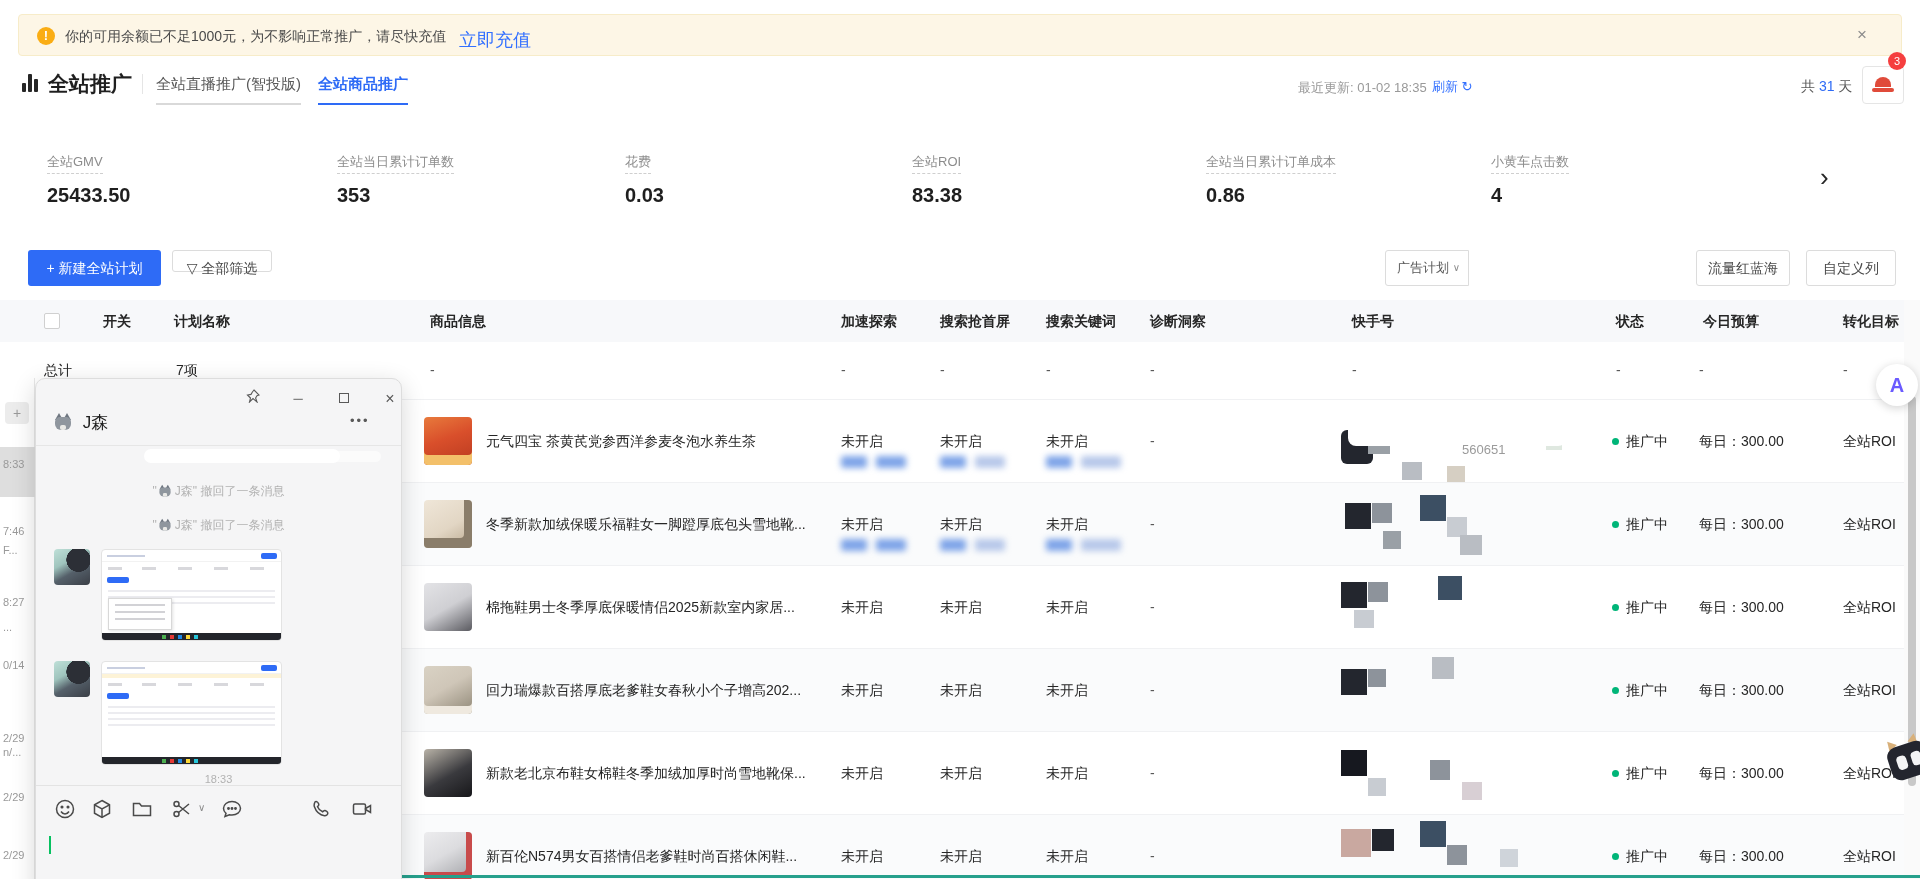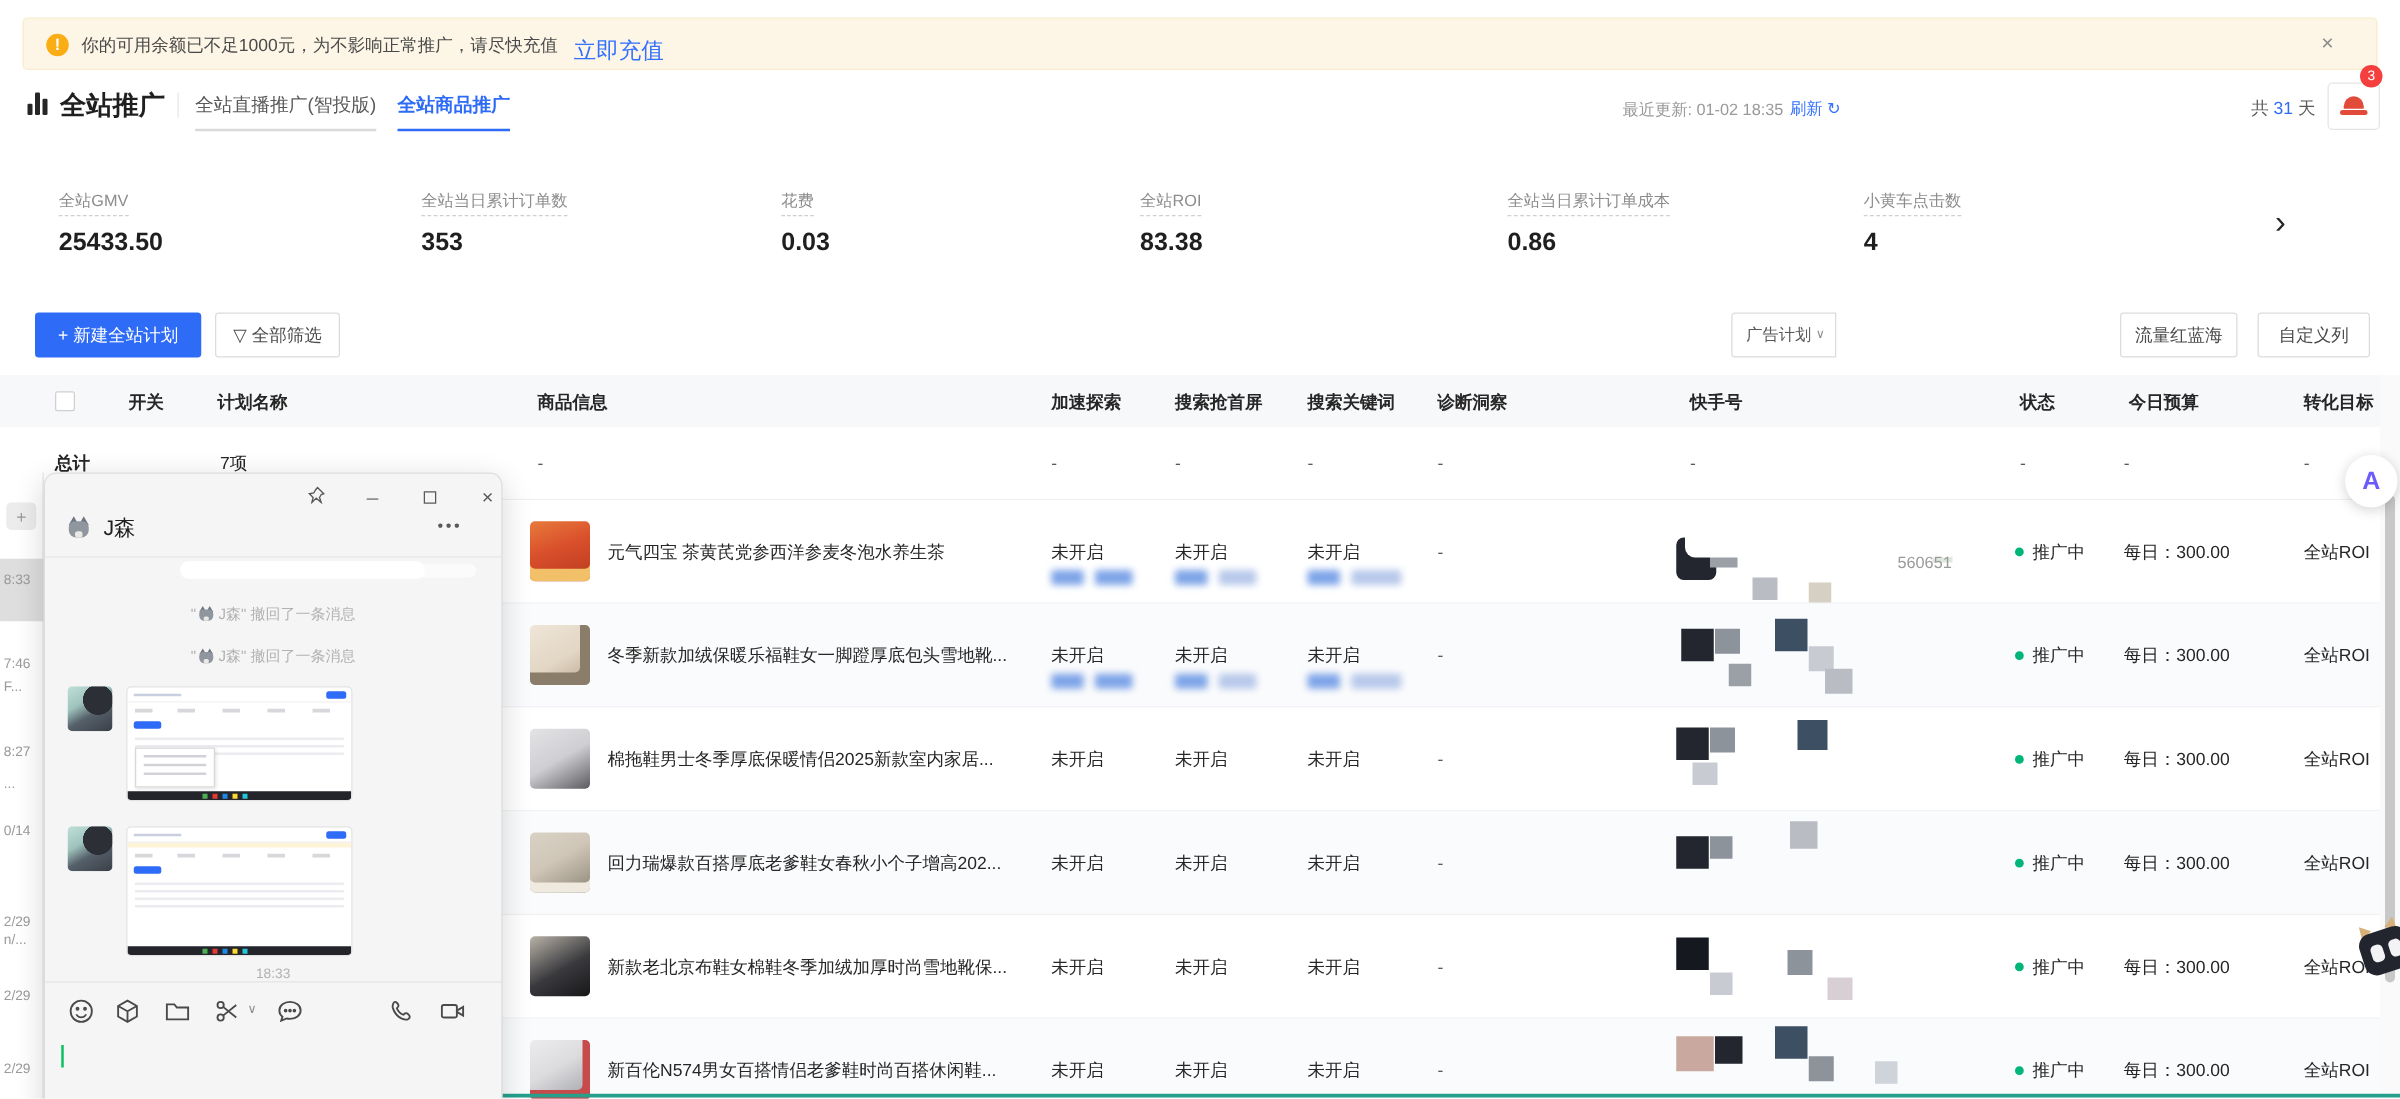--- a/index.html
+++ b/index.html
@@ -50,21 +50,21 @@
 
   
   .stat { position:absolute; top:152px; }
   .stat .lbl { font-size:13px; color:#8c8c8c; border-bottom:1px dashed #cfcfcf; padding-bottom:2px; display:inline-block; }
   .stat .val { margin-top:10px; font-size:20px; font-weight:bold; color:#1f1f1f; }
   .stats-arrow { position:absolute; left:1820px; top:162px; font-size:26px; color:#262626; cursor:pointer; }
 
   
   .btn-primary { position:absolute; left:28px; top:250px; width:133px; height:36px; background:#2e6bf6;
     color:#fff; font-size:14px; border:none; border-radius:3px; text-align:center; line-height:36px; cursor:pointer; }
-  .btn-filter { position:absolute; left:172px; top:250px; width:100px; height:36px; background:#fff;
+  .btn-filter { position:absolute; left:172px; top:250px; width:100px; height:22px; background:#fff;
     border:1px solid #dcdcdc; border-radius:3px; color:#4a4a4a; font-size:14px; text-align:center; line-height:34px; cursor:pointer; }
   .sel-plan { position:absolute; left:1385px; top:250px; width:84px; height:36px; border:1px solid #dcdcdc;
     border-radius:3px 0 0 3px; background:#fff; font-size:13px; color:#595959; line-height:34px; padding-left:11px; cursor:pointer; }
   .sel-plan .chev { position:absolute; right:8px; top:0; color:#8c8c8c; font-size:10px; }
   .search-box { position:absolute; left:1469px; top:250px; width:213px; height:36px; border:1px solid #dcdcdc;
     border-left:none; border-radius:0 3px 3px 0; background:#fff; }
   .search-box input { position:absolute; left:10px; top:1px; width:165px; height:32px; border:none; outline:none;
     font-size:13px; color:#262626; font-family:inherit; }
   .search-box input::placeholder { color:#bfbfbf; }
   .mag { position:absolute; right:12px; top:10px; width:10px; height:10px; border:1.5px solid #8c8c8c; border-radius:50%; }
@@ -93,21 +93,21 @@
   .c-diag { position:absolute; left:1150px; top:33px; color:#595959; }
   .c-status { position:absolute; left:1612px; top:33px; }
   .dot { display:inline-block; width:7px; height:7px; border-radius:50%; background:#00b578; margin-right:7px; vertical-align:1px; }
   .c-budget { position:absolute; left:1699px; top:33px; }
   .c-target { position:absolute; left:1843px; top:33px; }
   .blur-links { position:absolute; top:55px; height:13px; filter:blur(3px); }
   .blur-links i { display:inline-block; height:12px; border-radius:2px; background:#7ea4e8; margin-right:9px; }
   .mosaic { position:absolute; left:0; top:0; width:1920px; height:83px; pointer-events:none; }
   .mosaic i { position:absolute; display:block; }
   .white-patch { position:absolute; left:1348px; top:2px; width:218px; height:44px; background:#fff; border-radius:8px; }
-  .kwai-frag { position:absolute; left:1518px; top:42px; font-size:13px; color:#9b9b9b; }
+  .kwai-frag { position:absolute; left:1462px; top:42px; font-size:13px; color:#9b9b9b; }
 
   
   .scroll-track { position:absolute; left:1904px; top:300px; width:16px; height:579px; background:#fafafa; z-index:20; }
   .scroll-thumb { position:absolute; left:1908px; top:396px; width:8px; height:390px; background:#c8c8c8; border-radius:4px; z-index:21; cursor:pointer; }
   .assist { position:absolute; left:1876px; top:364px; width:42px; height:42px; border-radius:50%; background:#fff;
     box-shadow:0 2px 10px rgba(0,0,0,.18); z-index:60; text-align:center; line-height:42px; font-size:20px;
     font-weight:bold; color:#6b5bff; cursor:pointer; }
   .mascot { position:absolute; left:1884px; top:736px; width:46px; height:44px; z-index:60; transform:rotate(-18deg); cursor:pointer; }
   .mascot .body { position:absolute; left:4px; top:8px; width:40px; height:34px; background:#23252e; border-radius:10px; }
   .mascot .slot { position:absolute; width:10px; height:14px; background:#f3f3f5; border-radius:4px; top:18px; }
@@ -242,21 +242,21 @@
     <span style="left:940px">搜索抢首屏</span>
     <span style="left:1046px">搜索关键词</span>
     <span style="left:1150px">诊断洞察</span>
     <span style="left:1352px">快手号</span>
     <span style="left:1616px">状态</span>
     <span style="left:1703px">今日预算</span>
     <span style="left:1843px">转化目标</span>
   </div>
 
   <div class="trow-total">
-    <span style="left:44px;font-weight:bold">总计</span>
+    <span style="left:44px;font-weight:normal">总计</span>
     <span style="left:176px">7项</span>
     <span style="left:430px;color:#595959">-</span>
     <span style="left:841px;color:#595959">-</span>
     <span style="left:940px;color:#595959">-</span>
     <span style="left:1046px;color:#595959">-</span>
     <span style="left:1150px;color:#595959">-</span>
     <span style="left:1352px;color:#595959">-</span>
     <span style="left:1616px;color:#595959">-</span>
     <span style="left:1699px;color:#595959">-</span>
     <span style="left:1843px;color:#595959">-</span>

